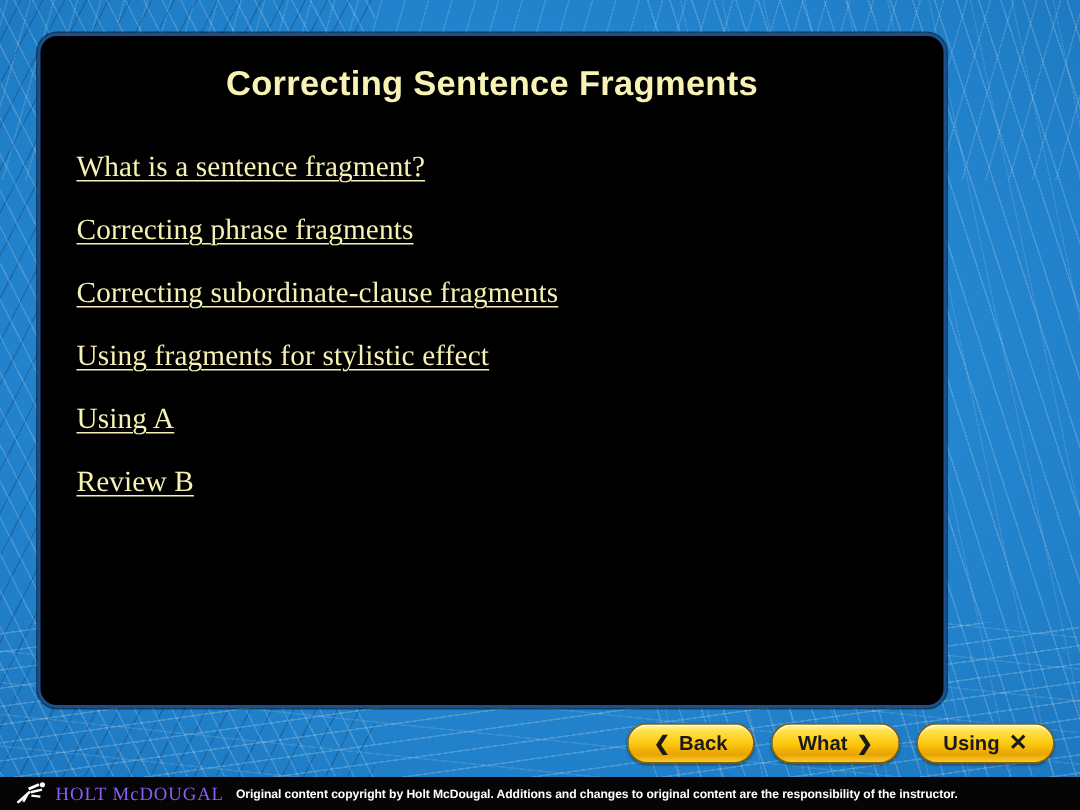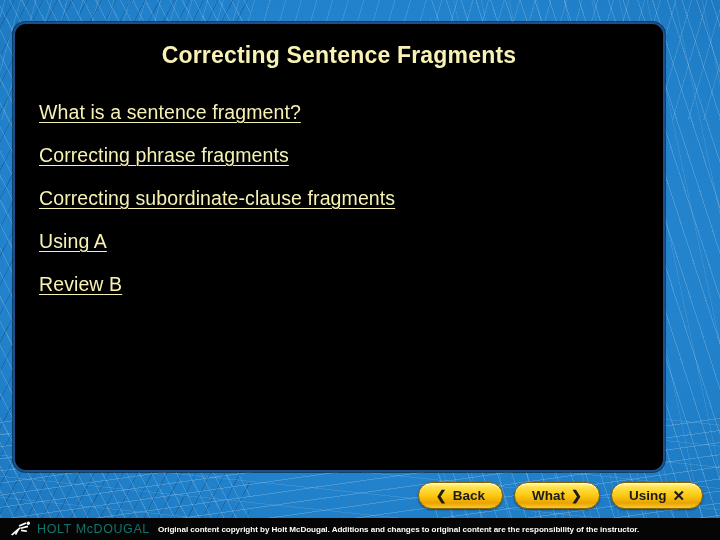--- a/index.html
+++ b/index.html
@@ -58,23 +58,23 @@
 
   .bgfx-top {
     height: 120px;
     background-image:
       repeating-linear-gradient(-74deg, rgba(255,255,255,0.13) 0 1px, rgba(255,255,255,0) 1px 15px);
   }
 
   
   #content-panel {
     position: absolute;
-    left: 13px;
+    left: 25px;
     top: 22px;
-    width: 652px;
+    width: 606px;
     height: 450px;
     background: #000;
     border-radius: 13px;
     border: 2px solid #1c4f8c;
     box-shadow: 0 0 0 1px rgba(0,0,0,0.5);
     overflow: hidden;
   }
 
   #slide-title {
     color: #f8f3b4;
@@ -85,20 +85,21 @@
     letter-spacing: 0.2px;
   }
 
   #link-list {
     margin: 32px 0 0 24px;
     list-style: none;
   }
 
   .link-item {
     margin-bottom: 20px;
+    font-family: Liberation Serif, serif;
   }
 
   .topic-link {
     color: #f7f2b3;
     font-size: 19.5px;
     text-decoration: underline;
     text-underline-offset: 3px;
     text-decoration-thickness: 1.4px;
     cursor: pointer;
     letter-spacing: 0.1px;
@@ -162,22 +163,22 @@
   #brand-logo {
     display: flex;
     align-items: center;
     gap: 5px;
     flex: 0 0 auto;
   }
 
   #brand-mark { display: block; }
 
   #brand-name {
-    color: #0f766e;
-    font-family: Liberation Sans, sans-serif;
+    color: #8b5cf6;
+    font-family: Liberation Serif, serif;
     font-size: 12.5px;
     letter-spacing: 0.6px;
     white-space: nowrap;
   }
 
   #copyright-text {
     color: #ffffff;
     font-size: 8.1px;
     font-weight: bold;
     margin-left: 8px;
@@ -201,20 +202,23 @@
 
     <ul id="link-list">
       <li class="link-item">
         <span class="topic-link">What is a sentence fragment?</span>
       </li>
       <li class="link-item">
         <span class="topic-link">Correcting phrase fragments</span>
       </li>
       <li class="link-item">
         <span class="topic-link">Correcting subordinate-clause fragments</span>
+      </li>
+      <li class="link-item">
+        <span class="topic-link">Using fragments for stylistic effect</span>
       </li>
       <li class="link-item">
         <span class="topic-link">Using A</span>
       </li>
       <li class="link-item">
         <span class="topic-link">Review B</span>
       </li>
     </ul>
   </div>
 

